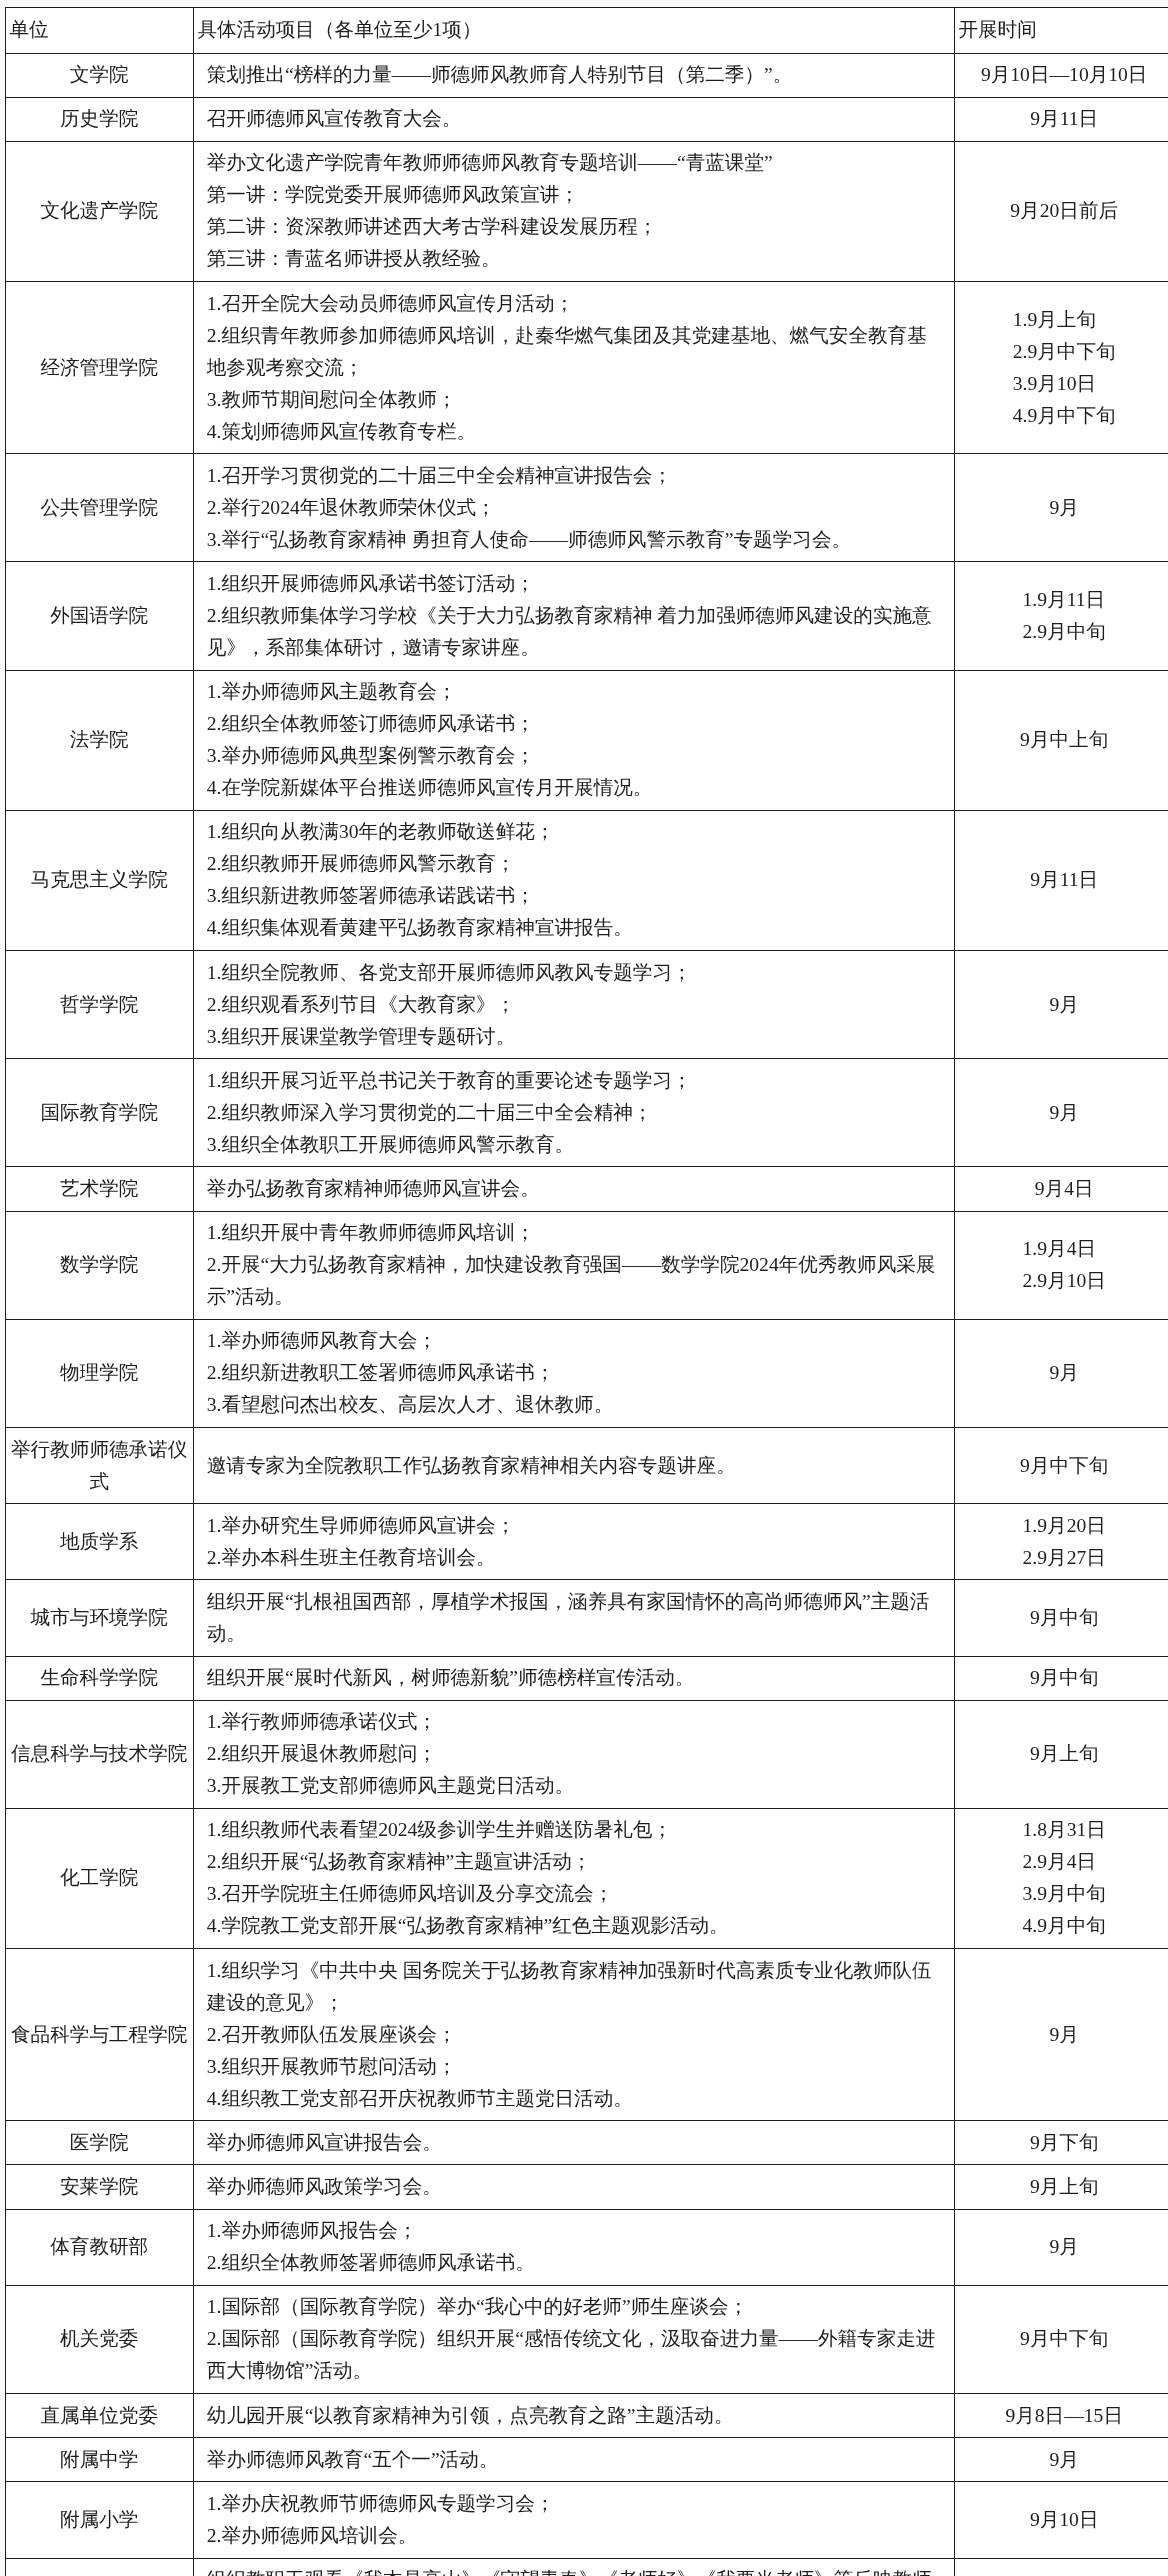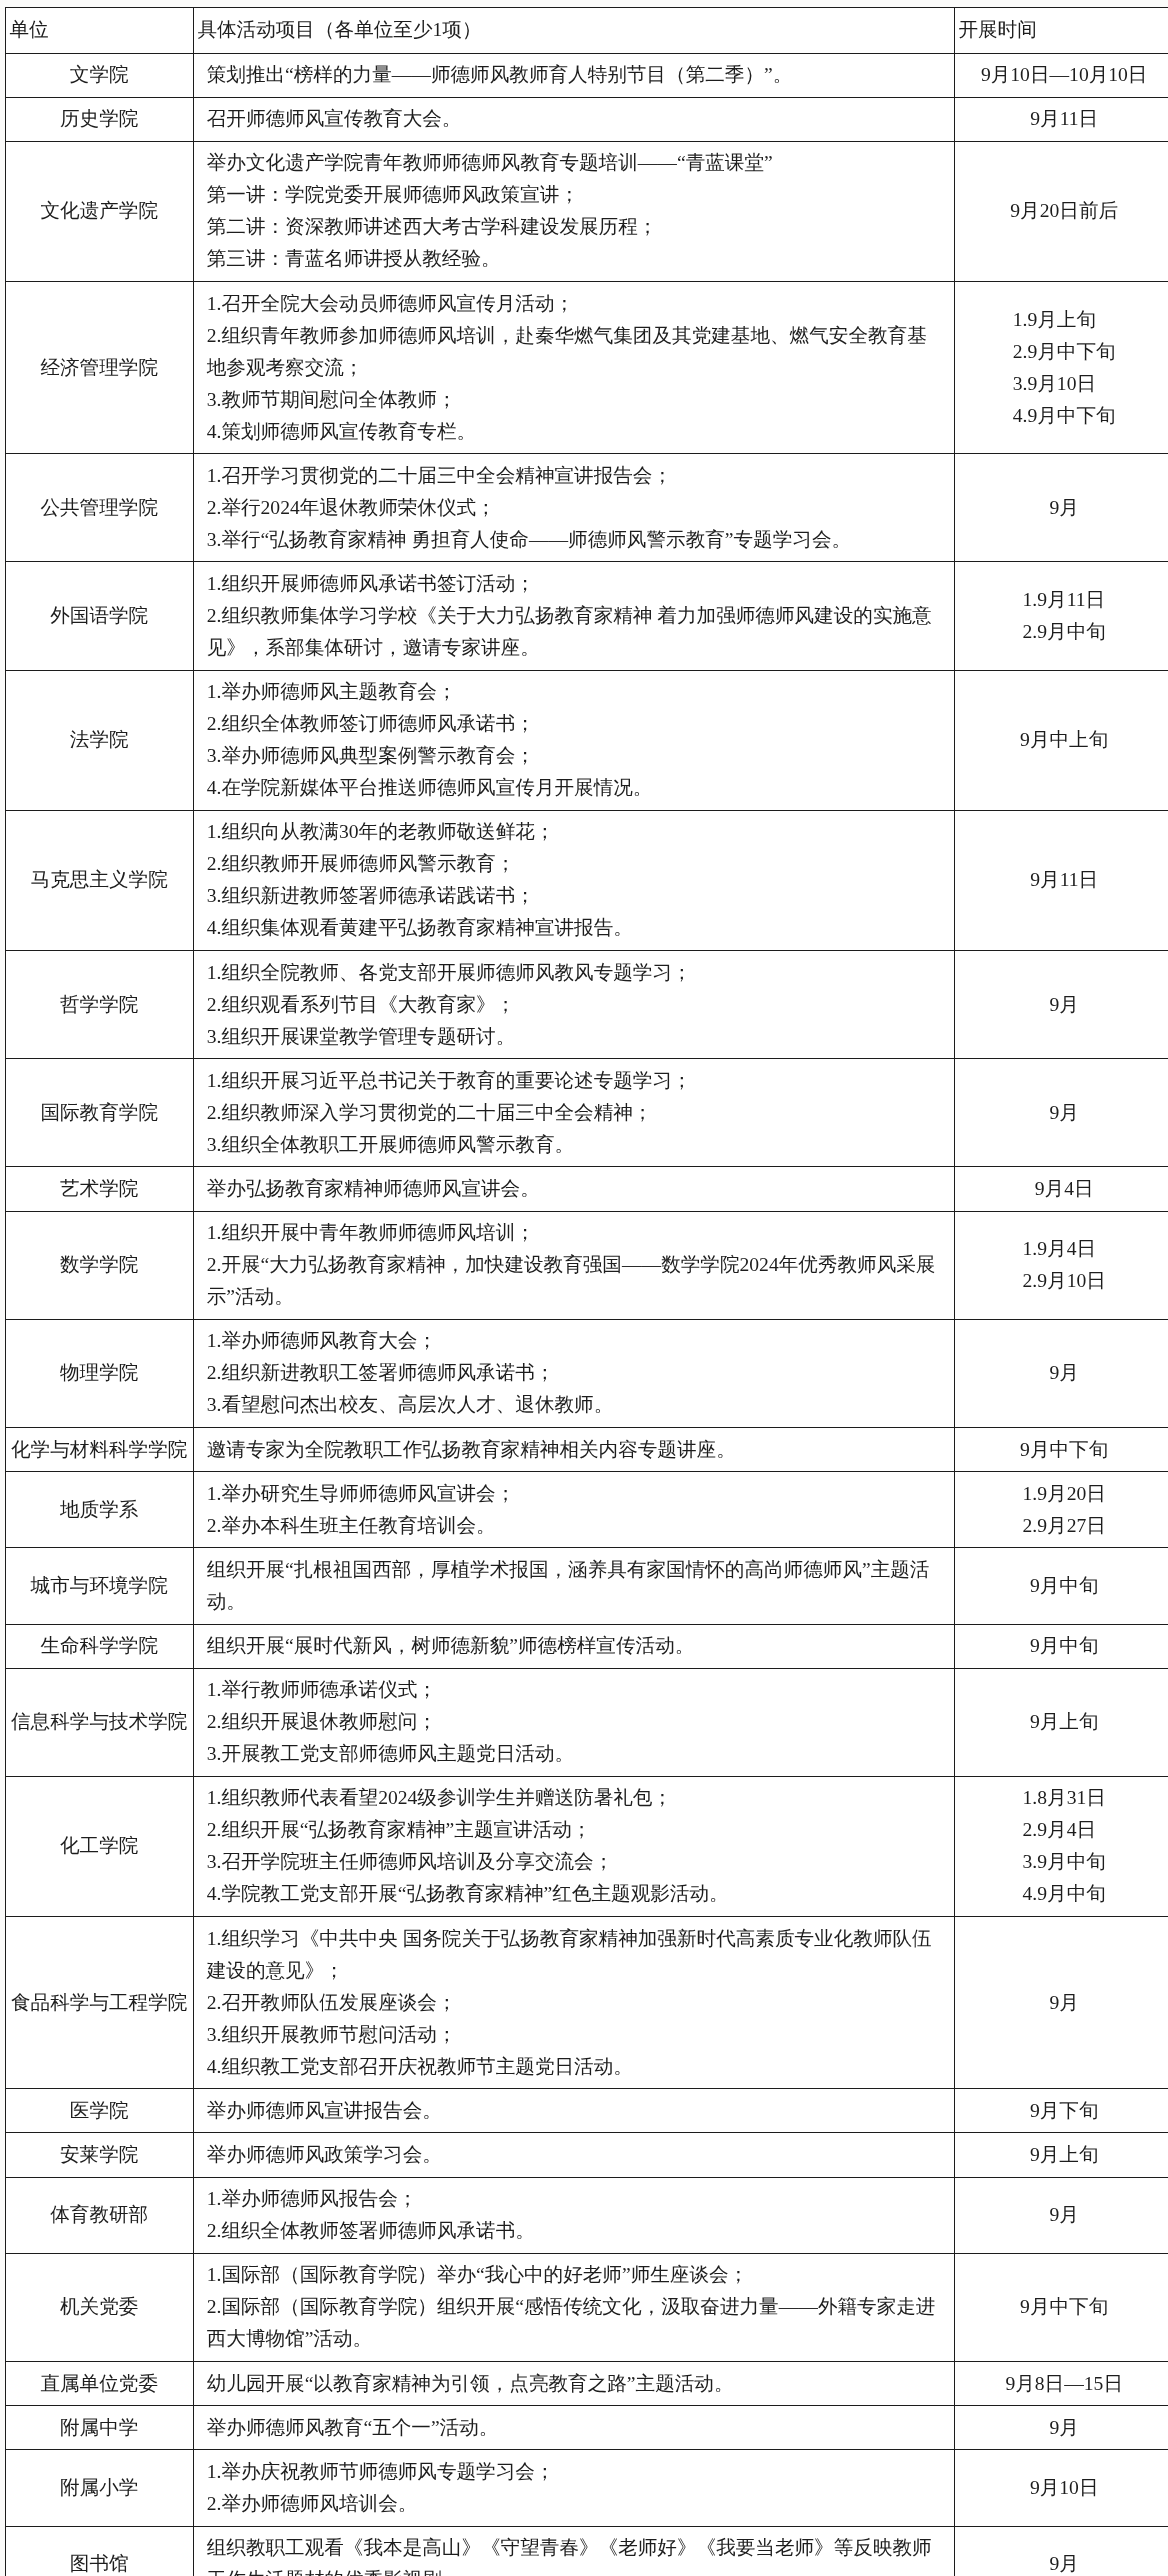--- a/index.html
+++ b/index.html
@@ -162,21 +162,21 @@
 2.9月10日</span></td>
         </tr>
         <tr>
           <td class="unit-cell">物理学院</td>
           <td class="activities-cell">1.举办师德师风教育大会；
 2.组织新进教职工签署师德师风承诺书；
 3.看望慰问杰出校友、高层次人才、退休教师。</td>
           <td class="time-cell">9月</td>
         </tr>
         <tr>
-          <td class="unit-cell">化学与材料科学学院</td>
+          <td class="unit-cell">举行教师师德承诺仪式</td>
           <td class="activities-cell">邀请专家为全院教职工作弘扬教育家精神相关内容专题讲座。</td>
           <td class="time-cell">9月中下旬</td>
         </tr>
         <tr>
           <td class="unit-cell">地质学系</td>
           <td class="activities-cell">1.举办研究生导师师德师风宣讲会；
 2.举办本科生班主任教育培训会。</td>
           <td class="time-cell"><span class="multiline-center">1.9月20日
 2.9月27日</span></td>
         </tr>

